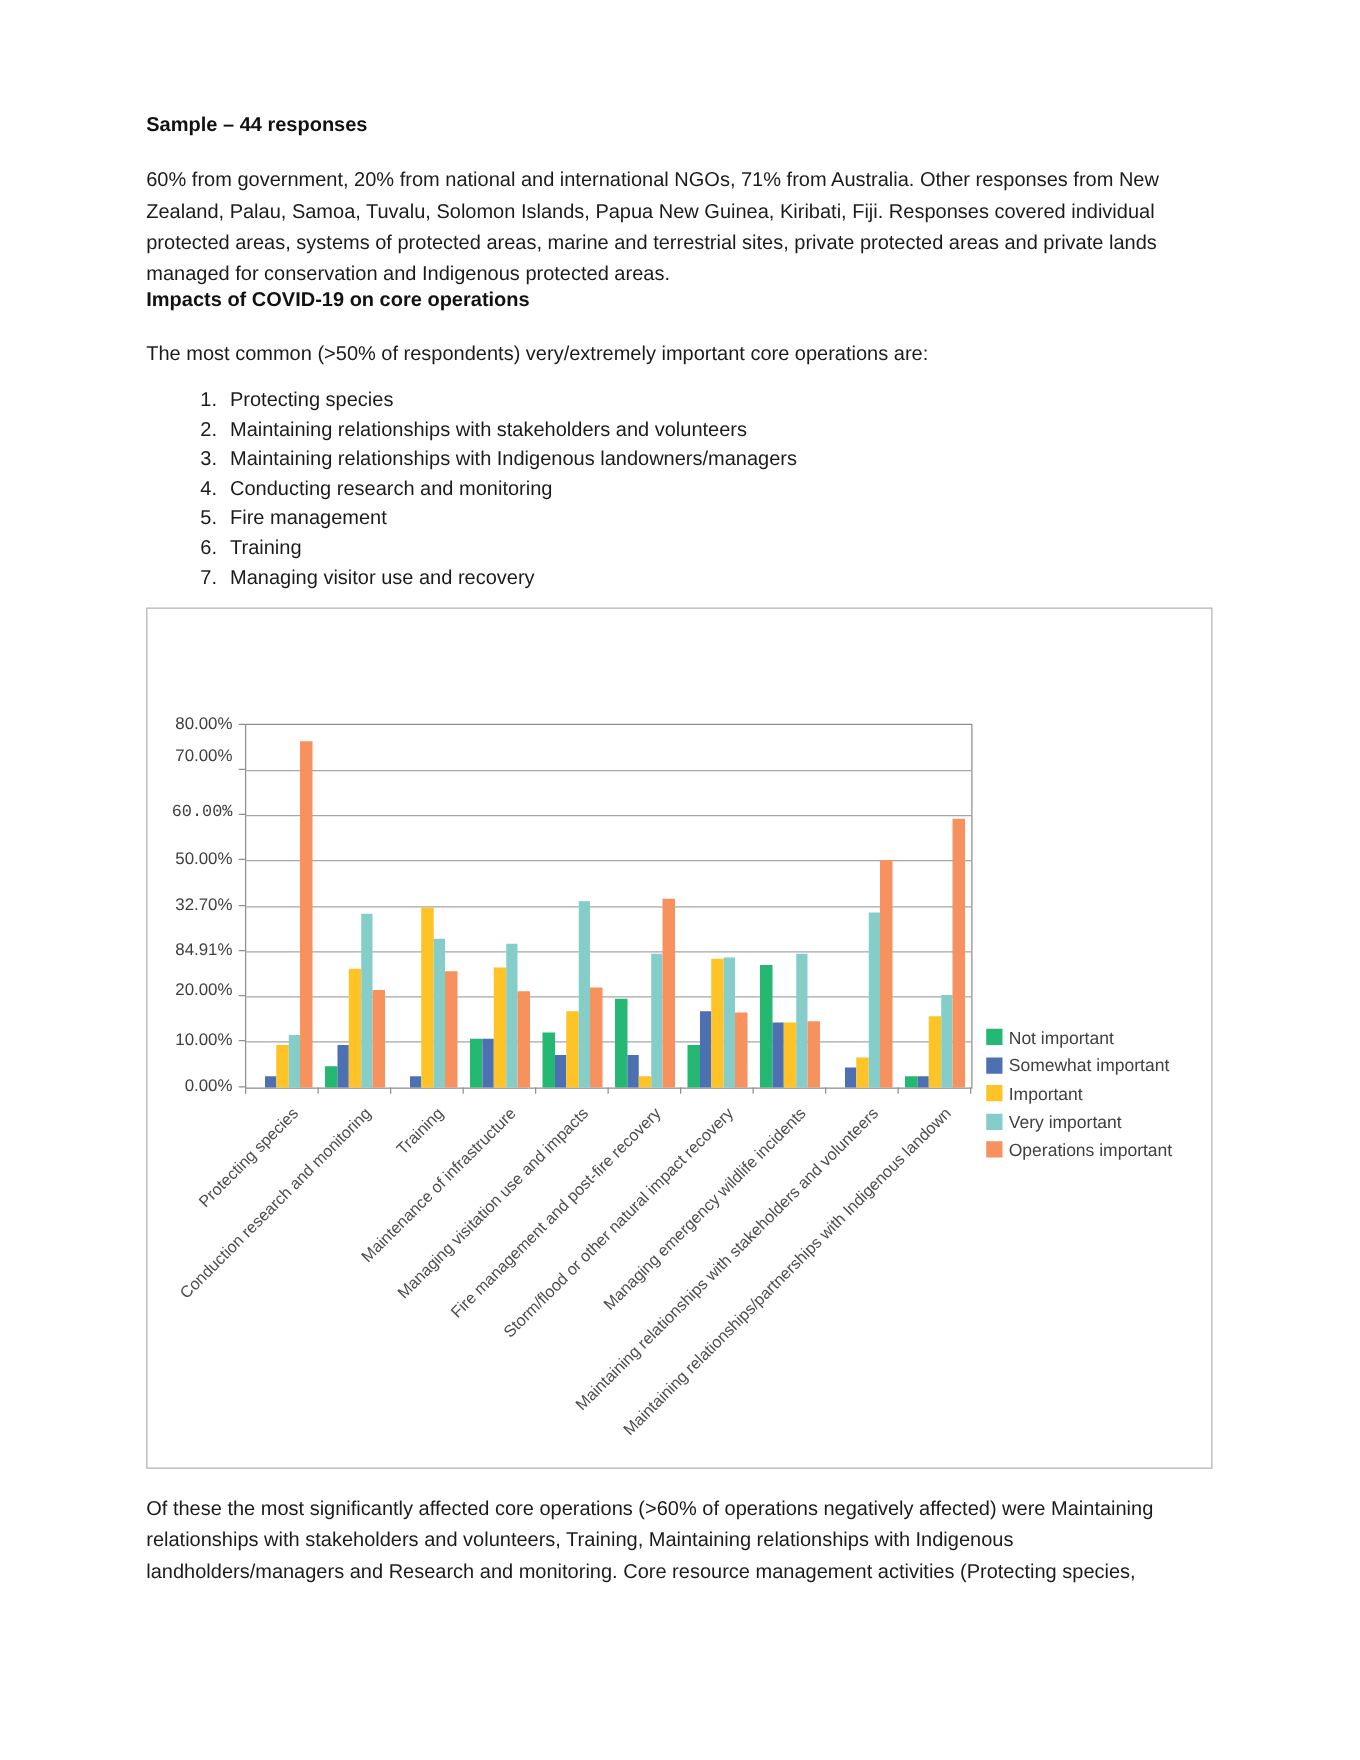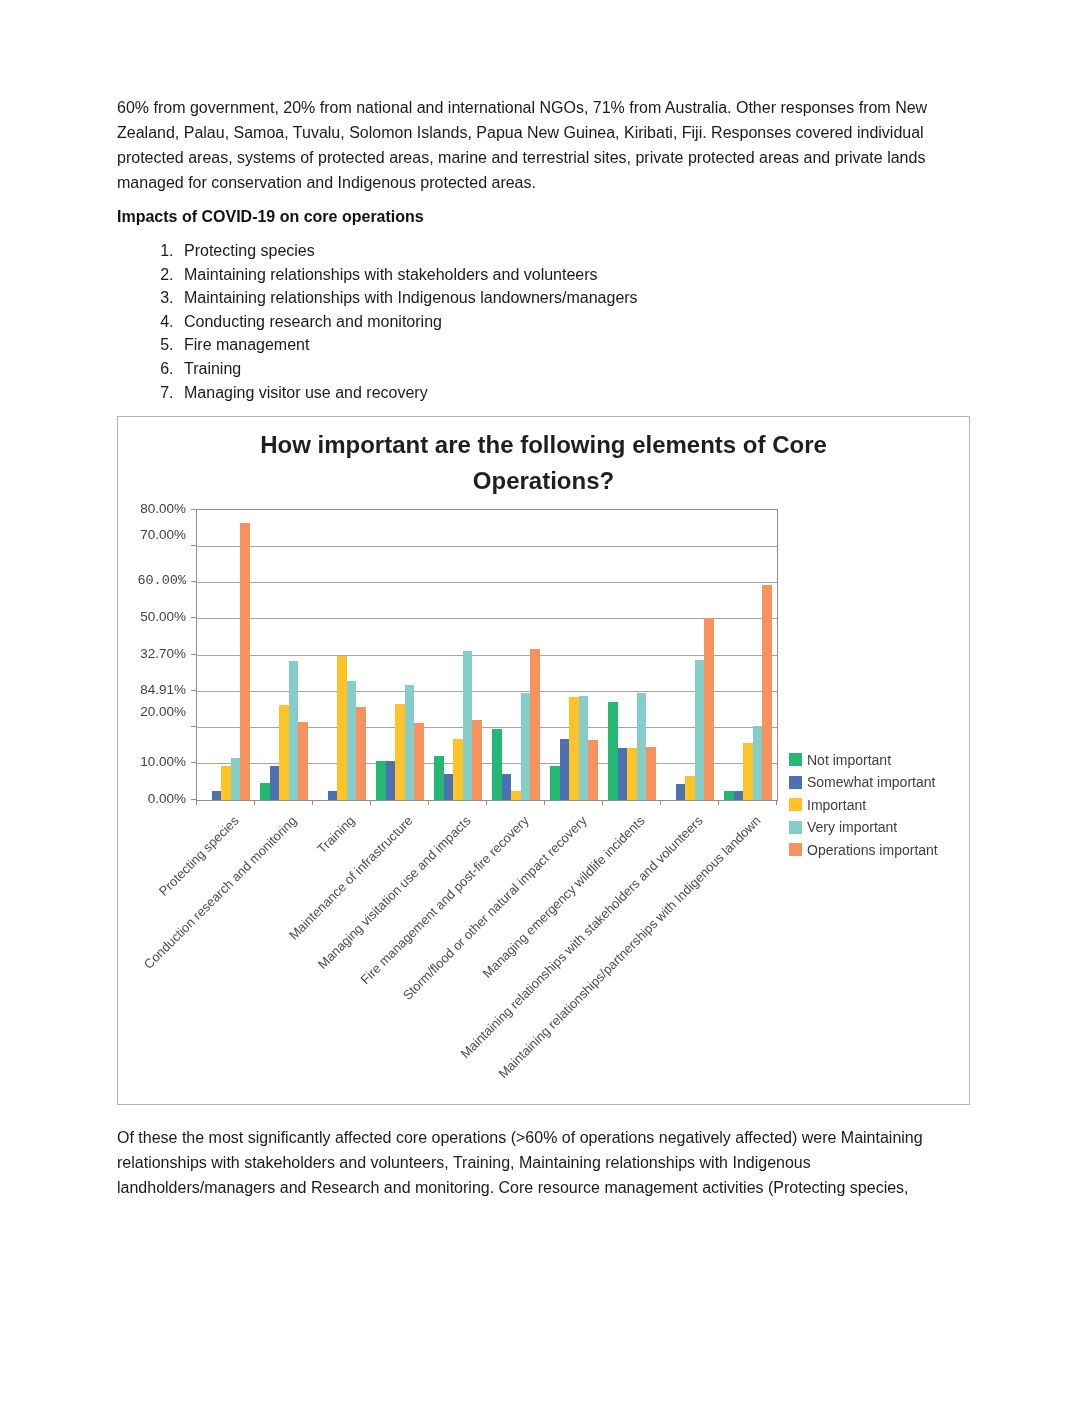--- a/index.html
+++ b/index.html
@@ -4,21 +4,21 @@
 <style>
   html,body{margin:0;padding:0;}
   body{
     width:1088px;height:1408px;background:#ffffff;overflow:hidden;
     font-family:"Liberation Sans",sans-serif;color:#1b1b1b;
   }
   .content{width:853px;margin:0 auto 0 117px;padding-top:73px;}
   h1,h2{font-size:16px;font-weight:bold;margin:0;line-height:18px;color:#111;}
   .h-sample{margin-top:19px;}
   .para{font-size:16px;line-height:25px;margin:22px 0 0 0;}
-  .h-impacts{margin-top:13px;}
+  .h-impacts{}
   .list-intro{margin-top:21px;}
   ol.core-list{margin:15px 0 0 0;padding-left:61px;}
   ol.core-list li{font-size:16px;line-height:20px;margin-bottom:3.6px;padding-left:6px;}
   .closing{margin-top:20px;}
 
   
   .chart-box{
     position:relative;width:851px;height:687px;margin-top:13px;
     border:1px solid #b3b3b3;background:#ffffff;overflow:hidden;
   }
@@ -51,38 +51,39 @@
   .legend-row{display:flex;align-items:center;margin-bottom:6.5px;}
   .legend-swatch{width:13px;height:13px;margin-right:5px;flex:0 0 13px;}
   .legend-label{font-size:14px;color:#3f3f3f;white-space:nowrap;}
 </style>
 </head>
 <body>
 
 <div class="content">
 
 
+  <h2 class="h-sample">Sample – 44 responses</h2>
 
   <p class="para">60% from government, 20% from national and international NGOs, 71% from Australia. Other responses from New Zealand, Palau, Samoa, Tuvalu, Solomon Islands, Papua New Guinea, Kiribati, Fiji. Responses covered individual protected areas, systems of protected areas, marine and terrestrial sites, private protected areas and private lands managed for conservation and Indigenous protected areas.</p>
 
   <h2 class="h-impacts">Impacts of COVID-19 on core operations</h2>
 
+  <p class="para list-intro">The most common (&gt;50% of respondents) very/extremely important core operations are:</p>
 
   <ol class="core-list">
     <li>Protecting species</li>
     <li>Maintaining relationships with stakeholders and volunteers</li>
     <li>Maintaining relationships with Indigenous landowners/managers</li>
     <li>Conducting research and monitoring</li>
     <li>Fire management</li>
     <li>Training</li>
     <li>Managing visitor use and recovery</li>
   </ol>
 
   <div class="chart-box" id="chart-box">
-    <div class="chart-title">How important are the following elements of Core Operations?</div>
 
     <div class="plot" id="plot">
         <div class="gridline" style="top: 36.25px;"></div>
         <div class="gridline" style="top: 72.5px;"></div>
         <div class="gridline" style="top: 108.75px;"></div>
         <div class="gridline" style="top: 145px;"></div>
         <div class="gridline" style="top: 181.25px;"></div>
         <div class="gridline" style="top: 217.5px;"></div>
         <div class="gridline" style="top: 253.75px;"></div>
         <div class="bar-group" style="left: 0px;">
@@ -184,21 +185,21 @@
       <div class="ytick-label" style="top: 110px;">70.00%</div>
       <div class="ytick-mark" style="top: 128.25px;"></div>
       <div class="ytick-label" style="top: 156.5px; font-family: Liberation Mono, monospace;">60.00%</div>
       <div class="ytick-mark" style="top: 164.5px;"></div>
       <div class="ytick-label" style="top: 192.75px;">50.00%</div>
       <div class="ytick-mark" style="top: 200.75px;"></div>
       <div class="ytick-label" style="top: 229px;">32.70%</div>
       <div class="ytick-mark" style="top: 237px;"></div>
       <div class="ytick-label" style="top: 265.25px;">84.91%</div>
       <div class="ytick-mark" style="top: 273.25px;"></div>
-      <div class="ytick-label" style="top: 287px;">20.00%</div>
+      <div class="ytick-label" style="top: 297px;">20.00%</div>
       <div class="ytick-mark" style="top: 309.5px;"></div>
       <div class="ytick-label" style="top: 337.75px;">10.00%</div>
       <div class="ytick-mark" style="top: 345.75px;"></div>
       <div class="ytick-label" style="top: 374px;">0.00%</div>
       <div class="ytick-mark" style="top: 382px;"></div>
       <div class="xtick-mark" style="left: 78px;"></div>
       <div class="xtick-mark" style="left: 136px;"></div>
       <div class="xtick-mark" style="left: 194px;"></div>
       <div class="xtick-mark" style="left: 252px;"></div>
       <div class="xtick-mark" style="left: 310px;"></div>

